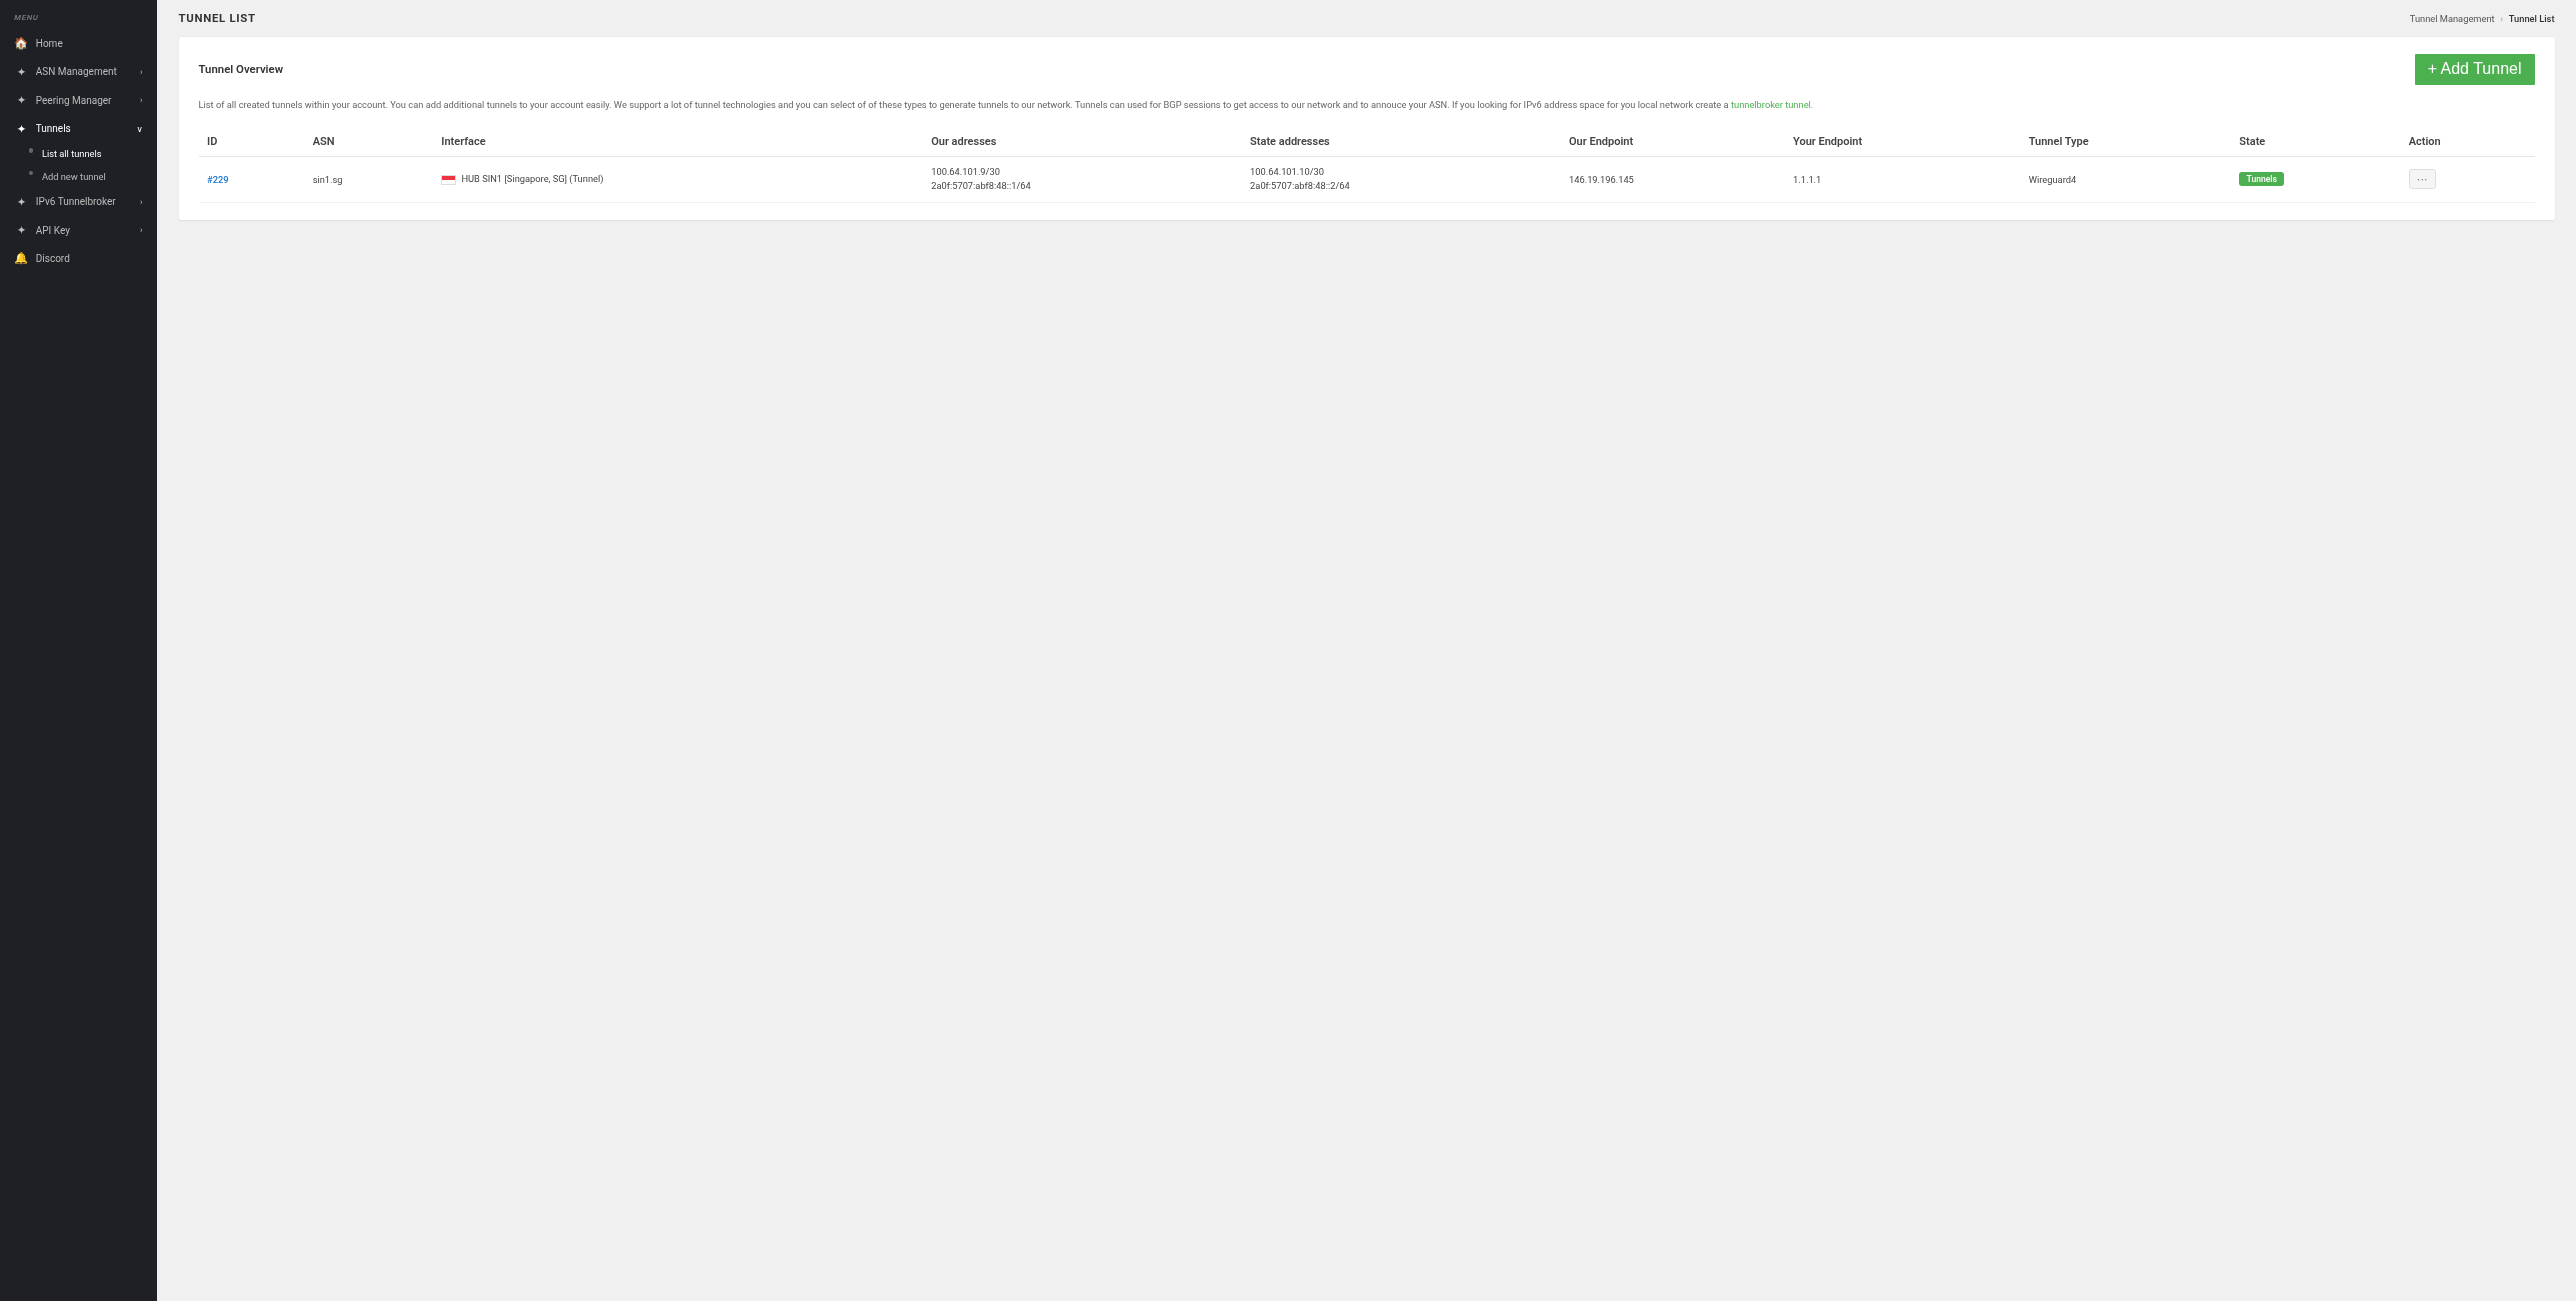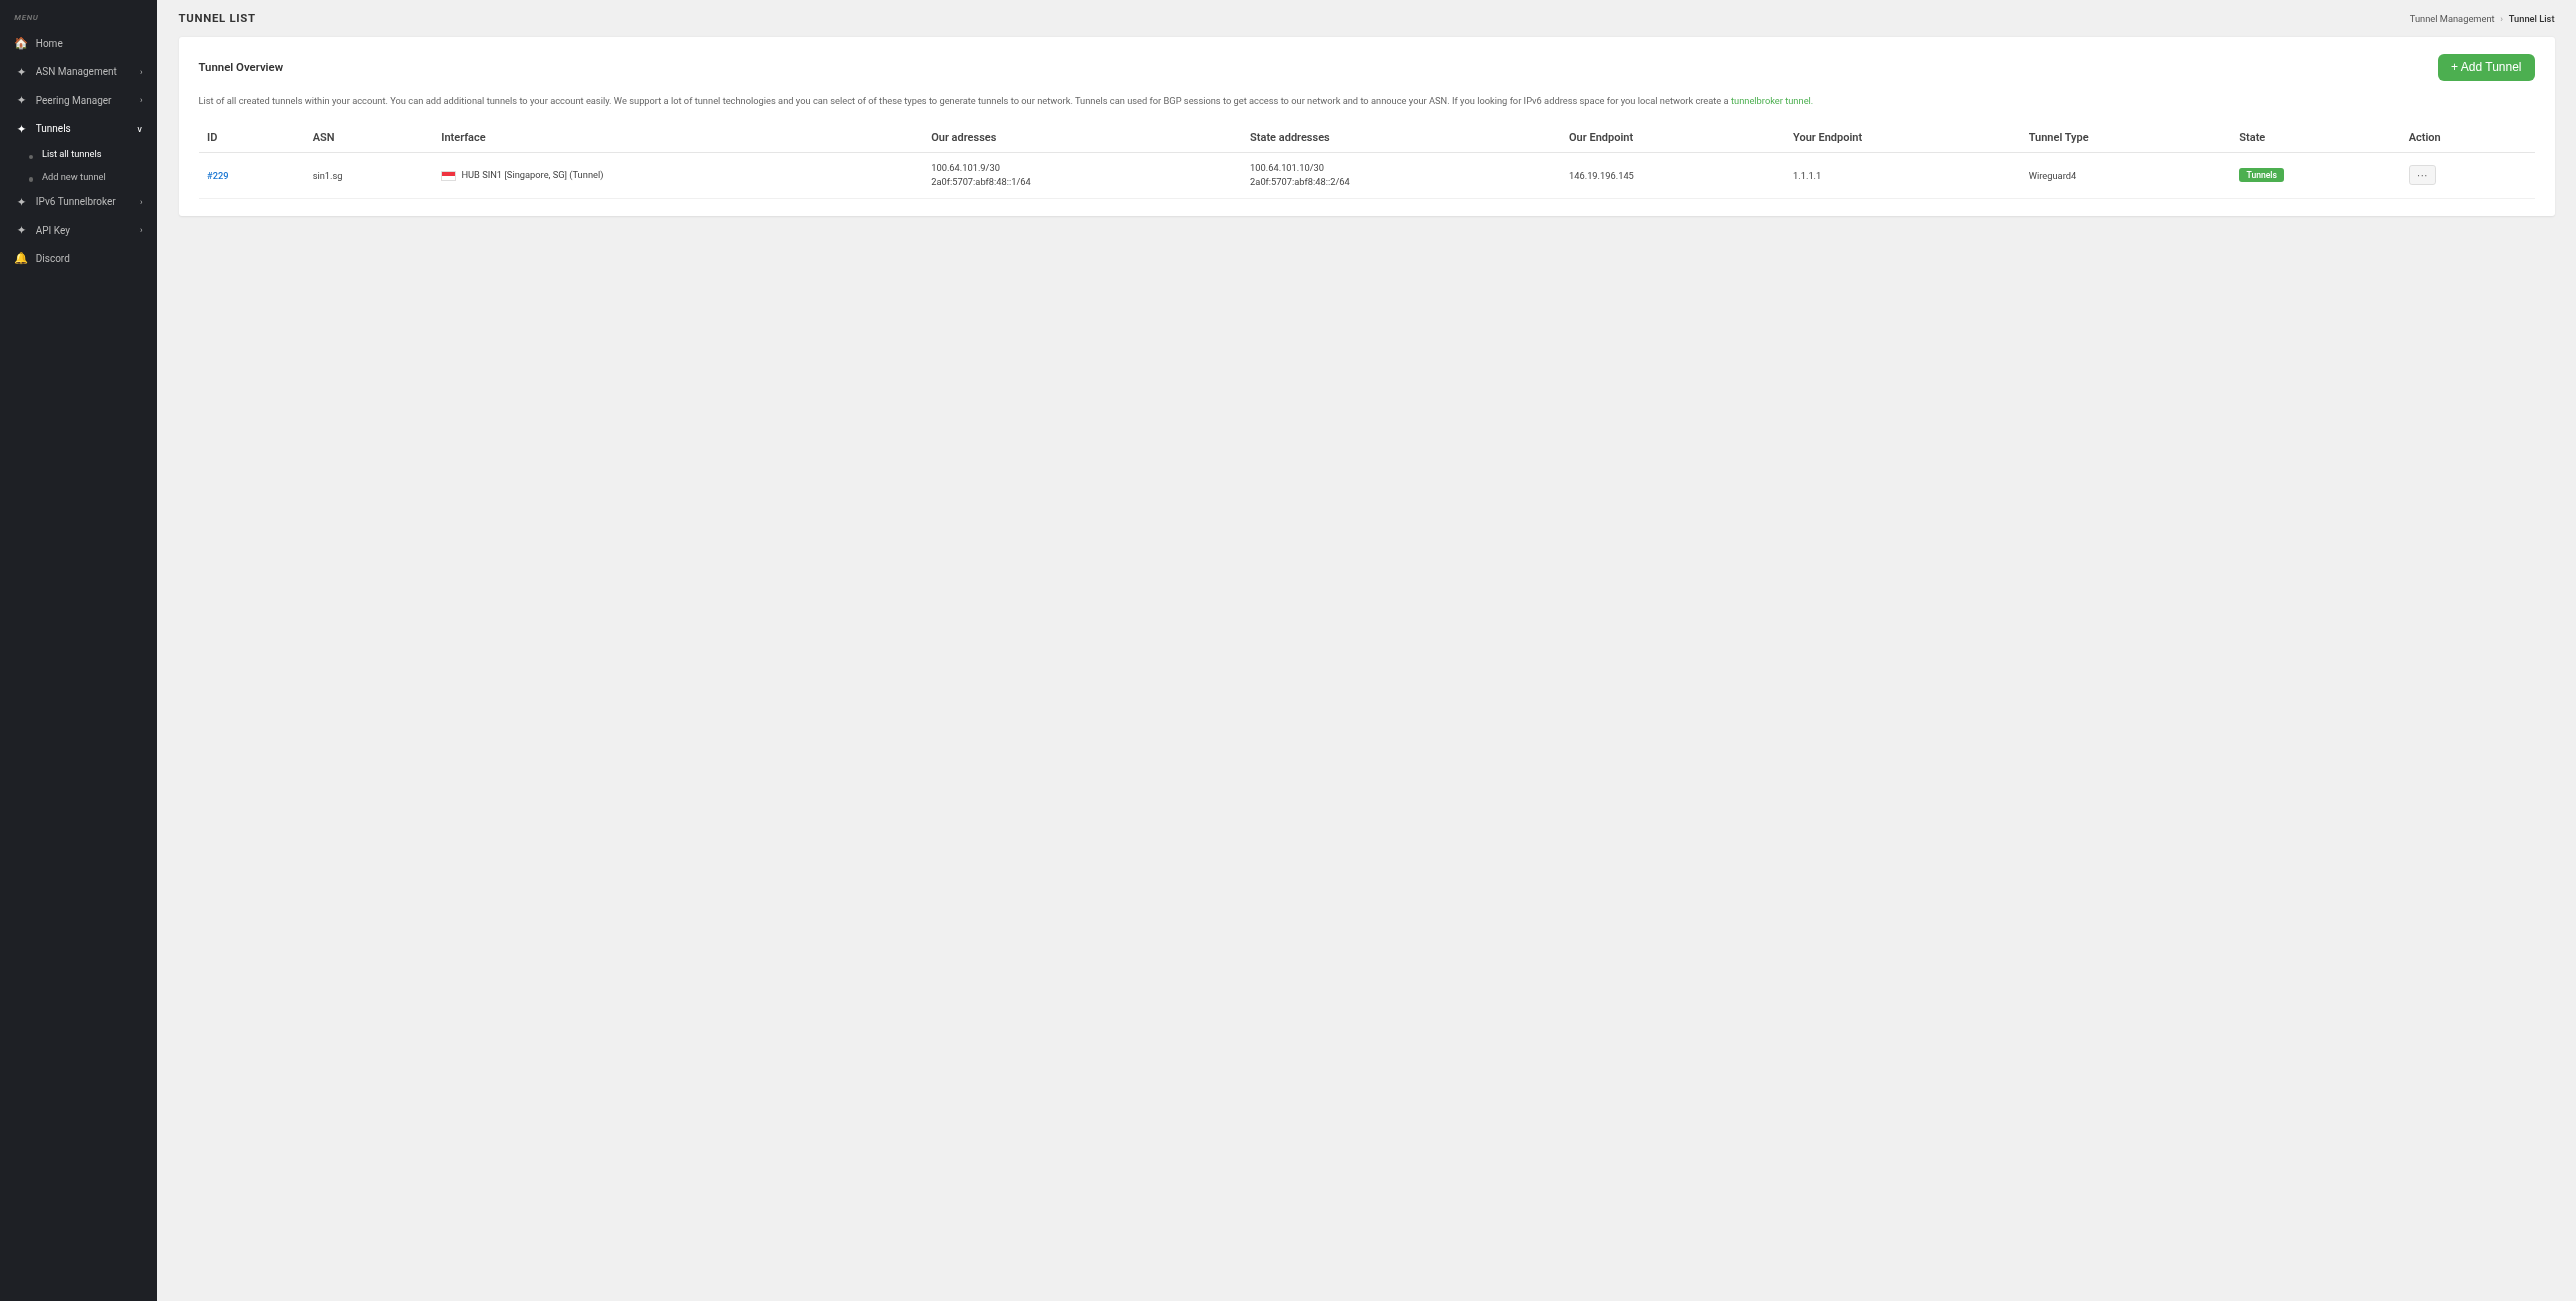--- a/index.html
+++ b/index.html
@@ -32,21 +32,21 @@
       cursor: pointer;
       font-size: 10px;
       gap: 7.2px;
       position: relative;
     }
     .sidebar-item .icon { font-size: 11.4px; width: 14.3px; text-align: center; }
     .sidebar-item .chevron { margin-left: auto; font-size: 8.6px; }
     .sidebar-item.active { color: #fff; }
     .sidebar-sub-item {
       display: flex;
-      align-items: flex-end;
+      align-items: flex-start;
       padding: 5.7px 14.3px 5.7px 29px;
       color: #bbb;
       cursor: pointer;
       font-size: 9.3px;
       gap: 5.7px;
     }
     .sidebar-sub-item .dot {
       width: 4.3px;
       height: 4.3px;
       border-radius: 50%;
@@ -111,23 +111,23 @@
     }
     .card-title {
       font-size: 11.4px;
       font-weight: 600;
       color: #333;
     }
     .btn-add {
       background: #4caf50;
       color: #fff;
       border: none;
-      border-radius: 6px;
+      border-radius: 1px;
       padding: 6.4px 13px;
-      font-size: 12px;
+      font-size: 16px;
       font-weight: 500;
       cursor: pointer;
       display: flex;
       align-items: center;
       gap: 4.3px;
     }
 
     .description {
       font-size: 9.3px;
       color: #666;

